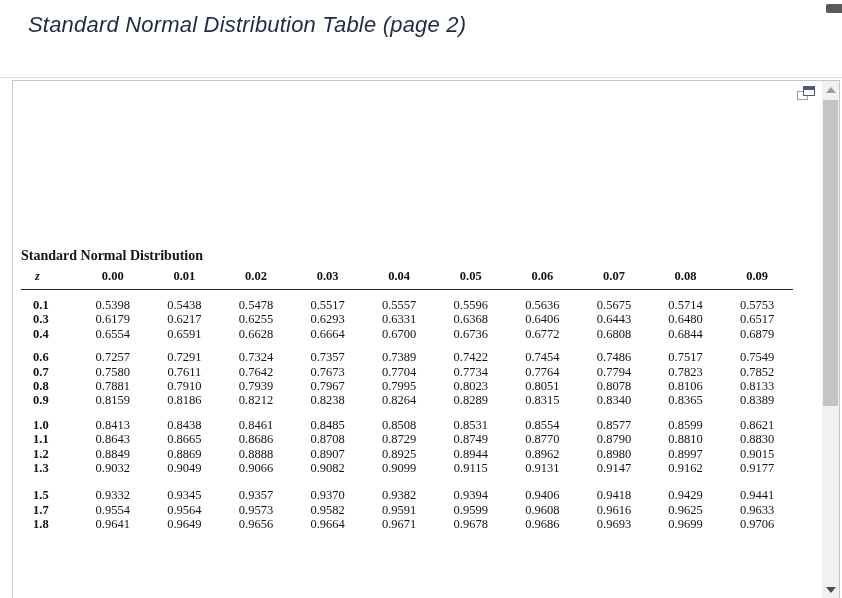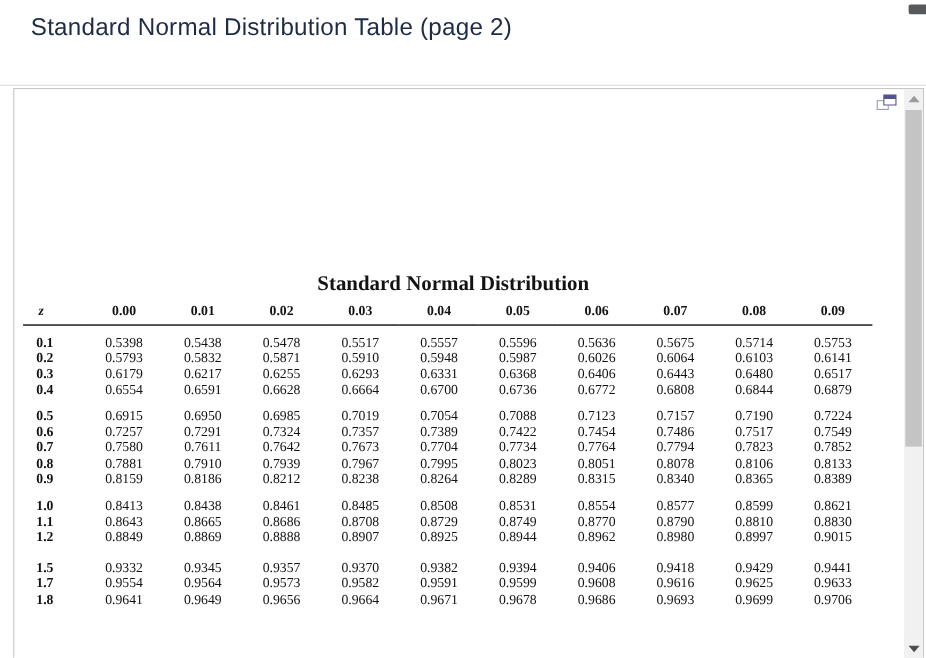--- a/index.html
+++ b/index.html
@@ -3,20 +3,21 @@
 <meta charset="utf-8">
 <style>
   * { margin:0; padding:0; box-sizing:border-box; }
   html,body { width:842px; height:598px; background:#ffffff; overflow:hidden;
               font-family:"Liberation Sans", sans-serif; position:relative; }
 
   .page-title {
     position:absolute; left:28px; top:12px;
     font-size:22px; font-weight:400; color:#1d2b45;
     letter-spacing:0.2px;
+    font-style:italic;
   }
   .window-pill {
     position:absolute; left:826px; top:4px; width:24px; height:9px;
     background:#58595b; border-radius:2px;
   }
   .title-divider {
     position:absolute; left:0; top:77px; width:842px; height:1px;
     background:#dcdcdc;
   }
 
@@ -35,21 +36,21 @@
     border:1.5px solid #9a9ac0; background:transparent;
   }
   .popout .front {
     position:absolute; left:6px; top:0; width:12px; height:10px;
     border:1.5px solid #53538e; border-top:4px solid #53538e; background:#ffffff;
   }
 
   
   .table-wrap { position:absolute; left:8px; top:163px; width:782px;
                 font-family:"Liberation Serif", serif; color:#131313; }
-  .table-caption { text-align:center; font-weight:bold; font-size:19px;
+  .table-caption { text-align:left; font-weight:bold; font-size:14px;
                    margin-top:4px; margin-bottom:3px; }
   table { border-collapse:collapse; table-layout:fixed; width:772px; font-size:12.5px; }
   thead th { font-weight:bold; padding:2px 0 5px 0;
              border-bottom:1.6px solid #2b2b2b; font-size:12.5px; }
   thead th.zhead { width:56px; text-align:left; padding-left:14px;
                    font-style:italic; font-family:"Liberation Serif", serif; }
   td { text-align:center; padding:0; line-height:14.4px; height:14.4px;
        font-size:12.5px; white-space:nowrap; }
   td.zcol { text-align:left; padding-left:12px; font-weight:bold; }
   tbody.grp-0 tr:first-child td { padding-top:8px; }
@@ -112,33 +113,20 @@
             <td>0.5478</td>
             <td>0.5517</td>
             <td>0.5557</td>
             <td>0.5596</td>
             <td>0.5636</td>
             <td>0.5675</td>
             <td>0.5714</td>
             <td>0.5753</td>
           </tr>
           <tr>
-            <td class="zcol">0.2</td>
-            <td>0.5793</td>
-            <td>0.5832</td>
-            <td>0.5871</td>
-            <td>0.5910</td>
-            <td>0.5948</td>
-            <td>0.5987</td>
-            <td>0.6026</td>
-            <td>0.6064</td>
-            <td>0.6103</td>
-            <td>0.6141</td>
-          </tr>
-          <tr>
             <td class="zcol">0.3</td>
             <td>0.6179</td>
             <td>0.6217</td>
             <td>0.6255</td>
             <td>0.6293</td>
             <td>0.6331</td>
             <td>0.6368</td>
             <td>0.6406</td>
             <td>0.6443</td>
             <td>0.6480</td>
@@ -153,33 +141,20 @@
             <td>0.6700</td>
             <td>0.6736</td>
             <td>0.6772</td>
             <td>0.6808</td>
             <td>0.6844</td>
             <td>0.6879</td>
           </tr>
         </tbody>
         <tbody class="grp-1">
           <tr>
-            <td class="zcol">0.5</td>
-            <td>0.6915</td>
-            <td>0.6950</td>
-            <td>0.6985</td>
-            <td>0.7019</td>
-            <td>0.7054</td>
-            <td>0.7088</td>
-            <td>0.7123</td>
-            <td>0.7157</td>
-            <td>0.7190</td>
-            <td>0.7224</td>
-          </tr>
-          <tr>
             <td class="zcol">0.6</td>
             <td>0.7257</td>
             <td>0.7291</td>
             <td>0.7324</td>
             <td>0.7357</td>
             <td>0.7389</td>
             <td>0.7422</td>
             <td>0.7454</td>
             <td>0.7486</td>
             <td>0.7517</td>
@@ -258,20 +233,33 @@
             <td>0.8869</td>
             <td>0.8888</td>
             <td>0.8907</td>
             <td>0.8925</td>
             <td>0.8944</td>
             <td>0.8962</td>
             <td>0.8980</td>
             <td>0.8997</td>
             <td>0.9015</td>
           </tr>
+          <tr>
+            <td class="zcol">1.3</td>
+            <td>0.9032</td>
+            <td>0.9049</td>
+            <td>0.9066</td>
+            <td>0.9082</td>
+            <td>0.9099</td>
+            <td>0.9115</td>
+            <td>0.9131</td>
+            <td>0.9147</td>
+            <td>0.9162</td>
+            <td>0.9177</td>
+          </tr>
         </tbody>
         <tbody class="grp-3">
           <tr>
             <td class="zcol">1.5</td>
             <td>0.9332</td>
             <td>0.9345</td>
             <td>0.9357</td>
             <td>0.9370</td>
             <td>0.9382</td>
             <td>0.9394</td>

